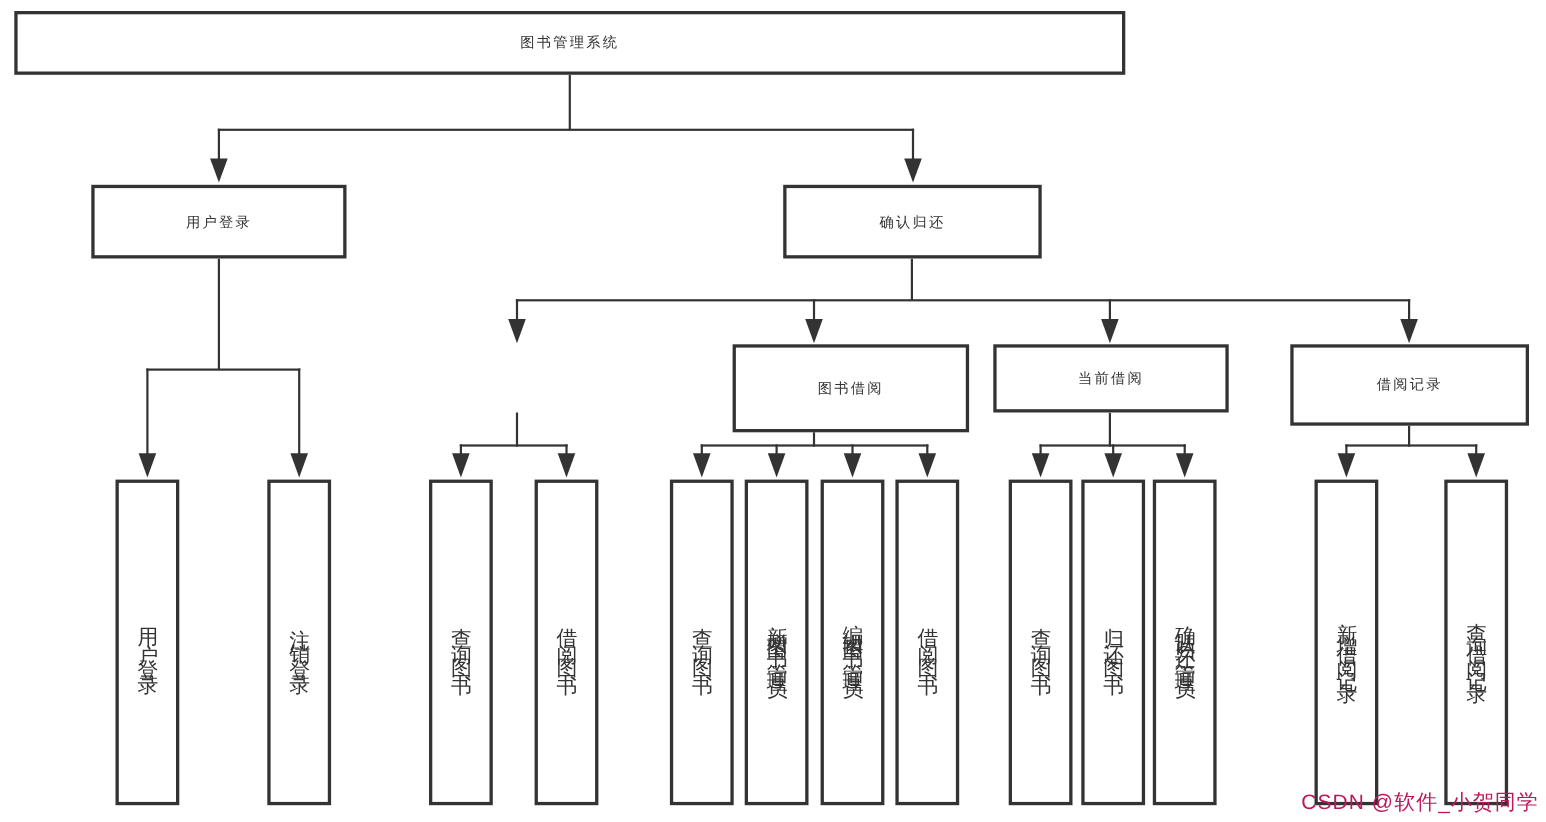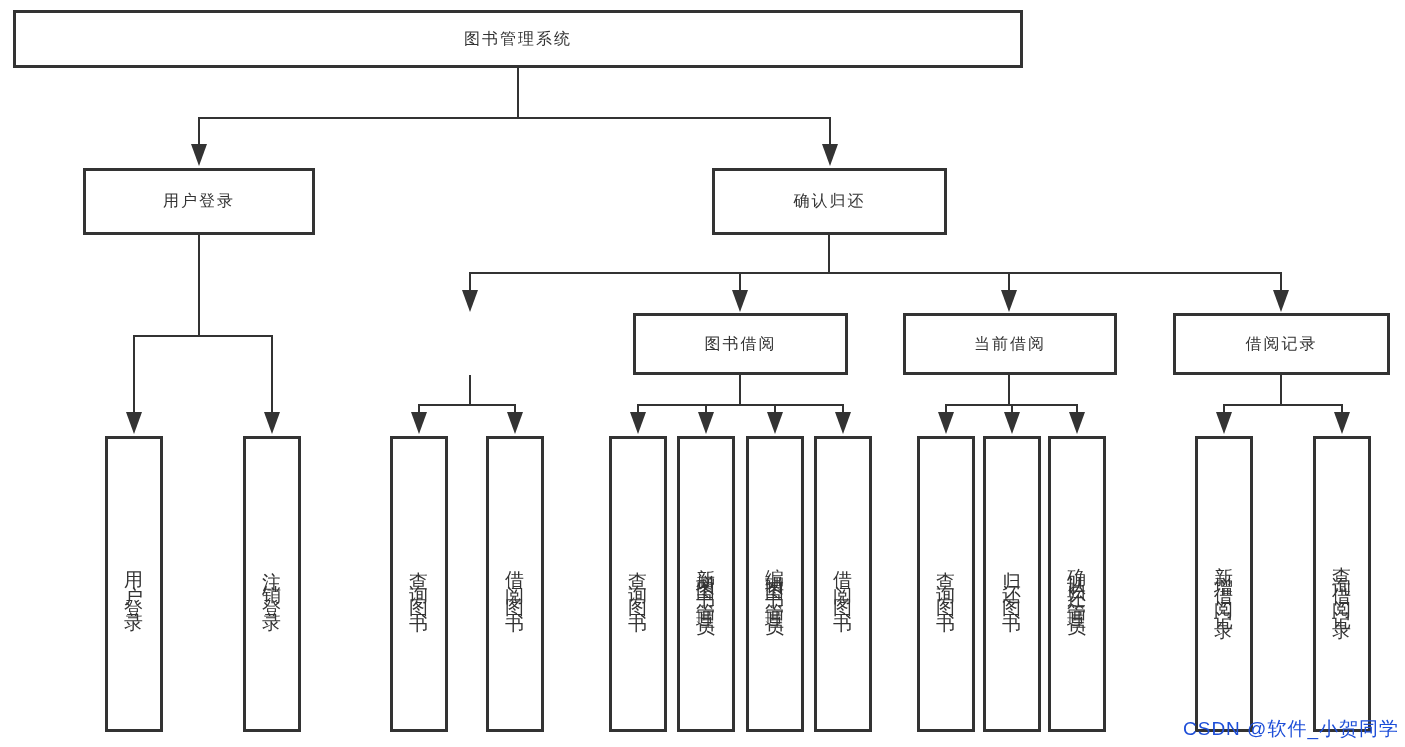--- a/index.html
+++ b/index.html
@@ -9,27 +9,27 @@
   }
   
   .vl{position:absolute;width:2px;background:#333333;}
   .hl{position:absolute;height:2px;background:#333333;}
   .tri{position:absolute;width:0;height:0;
        border-left:8px solid transparent;border-right:8px solid transparent;
        border-top:22px solid #333333;}
   
   .box{position:absolute;background:#ffffff;border:3px solid #333333;box-sizing:border-box;
        display:flex;align-items:center;justify-content:center;}
-  .lbl{font-size:16px;letter-spacing:2px;white-space:nowrap;}
+  .lbl{font-size:13px;letter-spacing:2px;white-space:nowrap;}
   .leaf{top:436px;width:58px;height:296px;}
   .vtxt{writing-mode:vertical-rl;text-orientation:mixed;font-size:19px;line-height:1;}
   .ls-s{letter-spacing:14px;}
   .ls-m{letter-spacing:11px;}
   .ls-l{letter-spacing:7px;}
-  .watermark{position:absolute;left:1183px;top:716px;font-size:19px;color:#1d4ed8;
+  .watermark{position:absolute;left:1183px;top:716px;font-size:19px;color:#be185d;
              white-space:nowrap;z-index:5;letter-spacing:1px;}
 </style>
 </head>
 <body>
 
 <div class="canvas">
 
   <div class="vl" style="left:517px;top:68px;height:50px"></div>
   <div class="hl" style="left:198px;top:117px;width:633px"></div>
   <div class="vl" style="left:198px;top:117px;height:30px"></div>
@@ -93,27 +93,27 @@
     <span class="lbl">图书管理系统</span>
   </div>
 
   <div class="box" style="left:83px;top:168px;width:232px;height:67px">
     <span class="lbl">用户登录</span>
   </div>
   <div class="box" style="left:712px;top:168px;width:235px;height:67px">
     <span class="lbl">确认归还</span>
   </div>
 
-  <div class="box" style="left:633px;top:313px;width:215px;height:62px">
+  <div class="box" style="left:666px;top:313px;width:215px;height:80px">
     <span class="lbl">图书借阅</span>
   </div>
   <div class="box" style="left:903px;top:313px;width:214px;height:62px">
     <span class="lbl">当前借阅</span>
   </div>
-  <div class="box" style="left:1173px;top:313px;width:217px;height:62px">
+  <div class="box" style="left:1173px;top:313px;width:217px;height:74px">
     <span class="lbl">借阅记录</span>
   </div>
 
   <div class="box leaf" style="left:105px">
     <span class="vtxt ls-s">用户登录</span>
   </div>
   <div class="box leaf" style="left:243px">
     <span class="vtxt ls-s">注销登录</span>
   </div>
 

